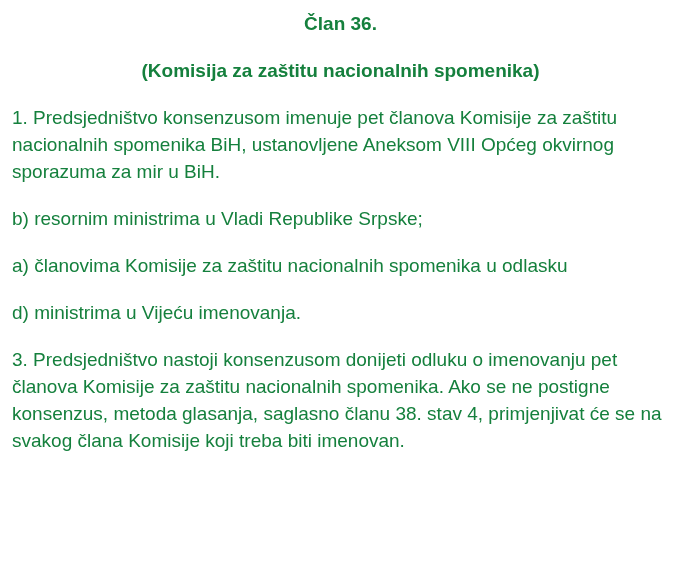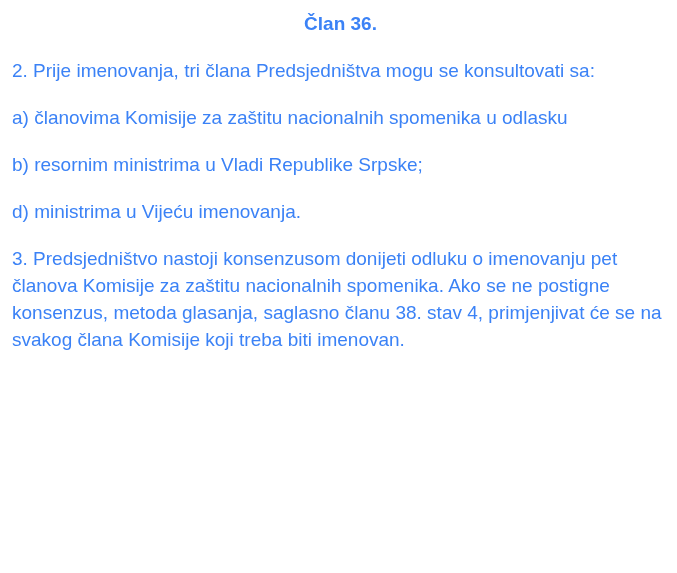--- a/index.html
+++ b/index.html
@@ -7,39 +7,40 @@
     padding: 0;
     background: #ffffff;
   }
   .page {
     width: 677px;
     height: 573px;
     box-sizing: border-box;
     padding: 10px 8px 0 12px;
     overflow: hidden;
     background: #ffffff;
-    color: #3b82f6;
+    color: #15803d;
     font-family: "Liberation Sans", sans-serif;
     font-size: 19px;
     line-height: 27px;
   }
   .page p {
     margin: 20px 0;
   }
   .page p:first-child {
     margin-top: 0;
   }
   .heading {
     font-weight: bold;
     text-align: center;
   }
 </style>
 </head>
 <body>
 
 <div class="page">
   <p class="heading">Član 36.</p>
-  <p>2. Prije imenovanja, tri člana Predsjedništva mogu se konsultovati sa:</p>
+  <p class="heading">(Komisija za zaštitu nacionalnih spomenika)</p>
+  <p>1. Predsjedništvo konsenzusom imenuje pet članova Komisije za zaštitu nacionalnih spomenika BiH, ustanovljene Aneksom VIII Općeg okvirnog sporazuma za mir u BiH.</p>
+  <p>b) resornim ministrima u Vladi Republike Srpske;</p>
   <p>a) članovima Komisije za zaštitu nacionalnih spomenika u odlasku</p>
-  <p>b) resornim ministrima u Vladi Republike Srpske;</p>
   <p>d) ministrima u Vijeću imenovanja.</p>
   <p>3. Predsjedništvo nastoji konsenzusom donijeti odluku o imenovanju pet članova Komisije za zaštitu nacionalnih spomenika. Ako se ne postigne konsenzus, metoda glasanja, saglasno članu 38. stav 4, primjenjivat će se na svakog člana Komisije koji treba biti imenovan.</p>
 </div>
 
 </body></html>

